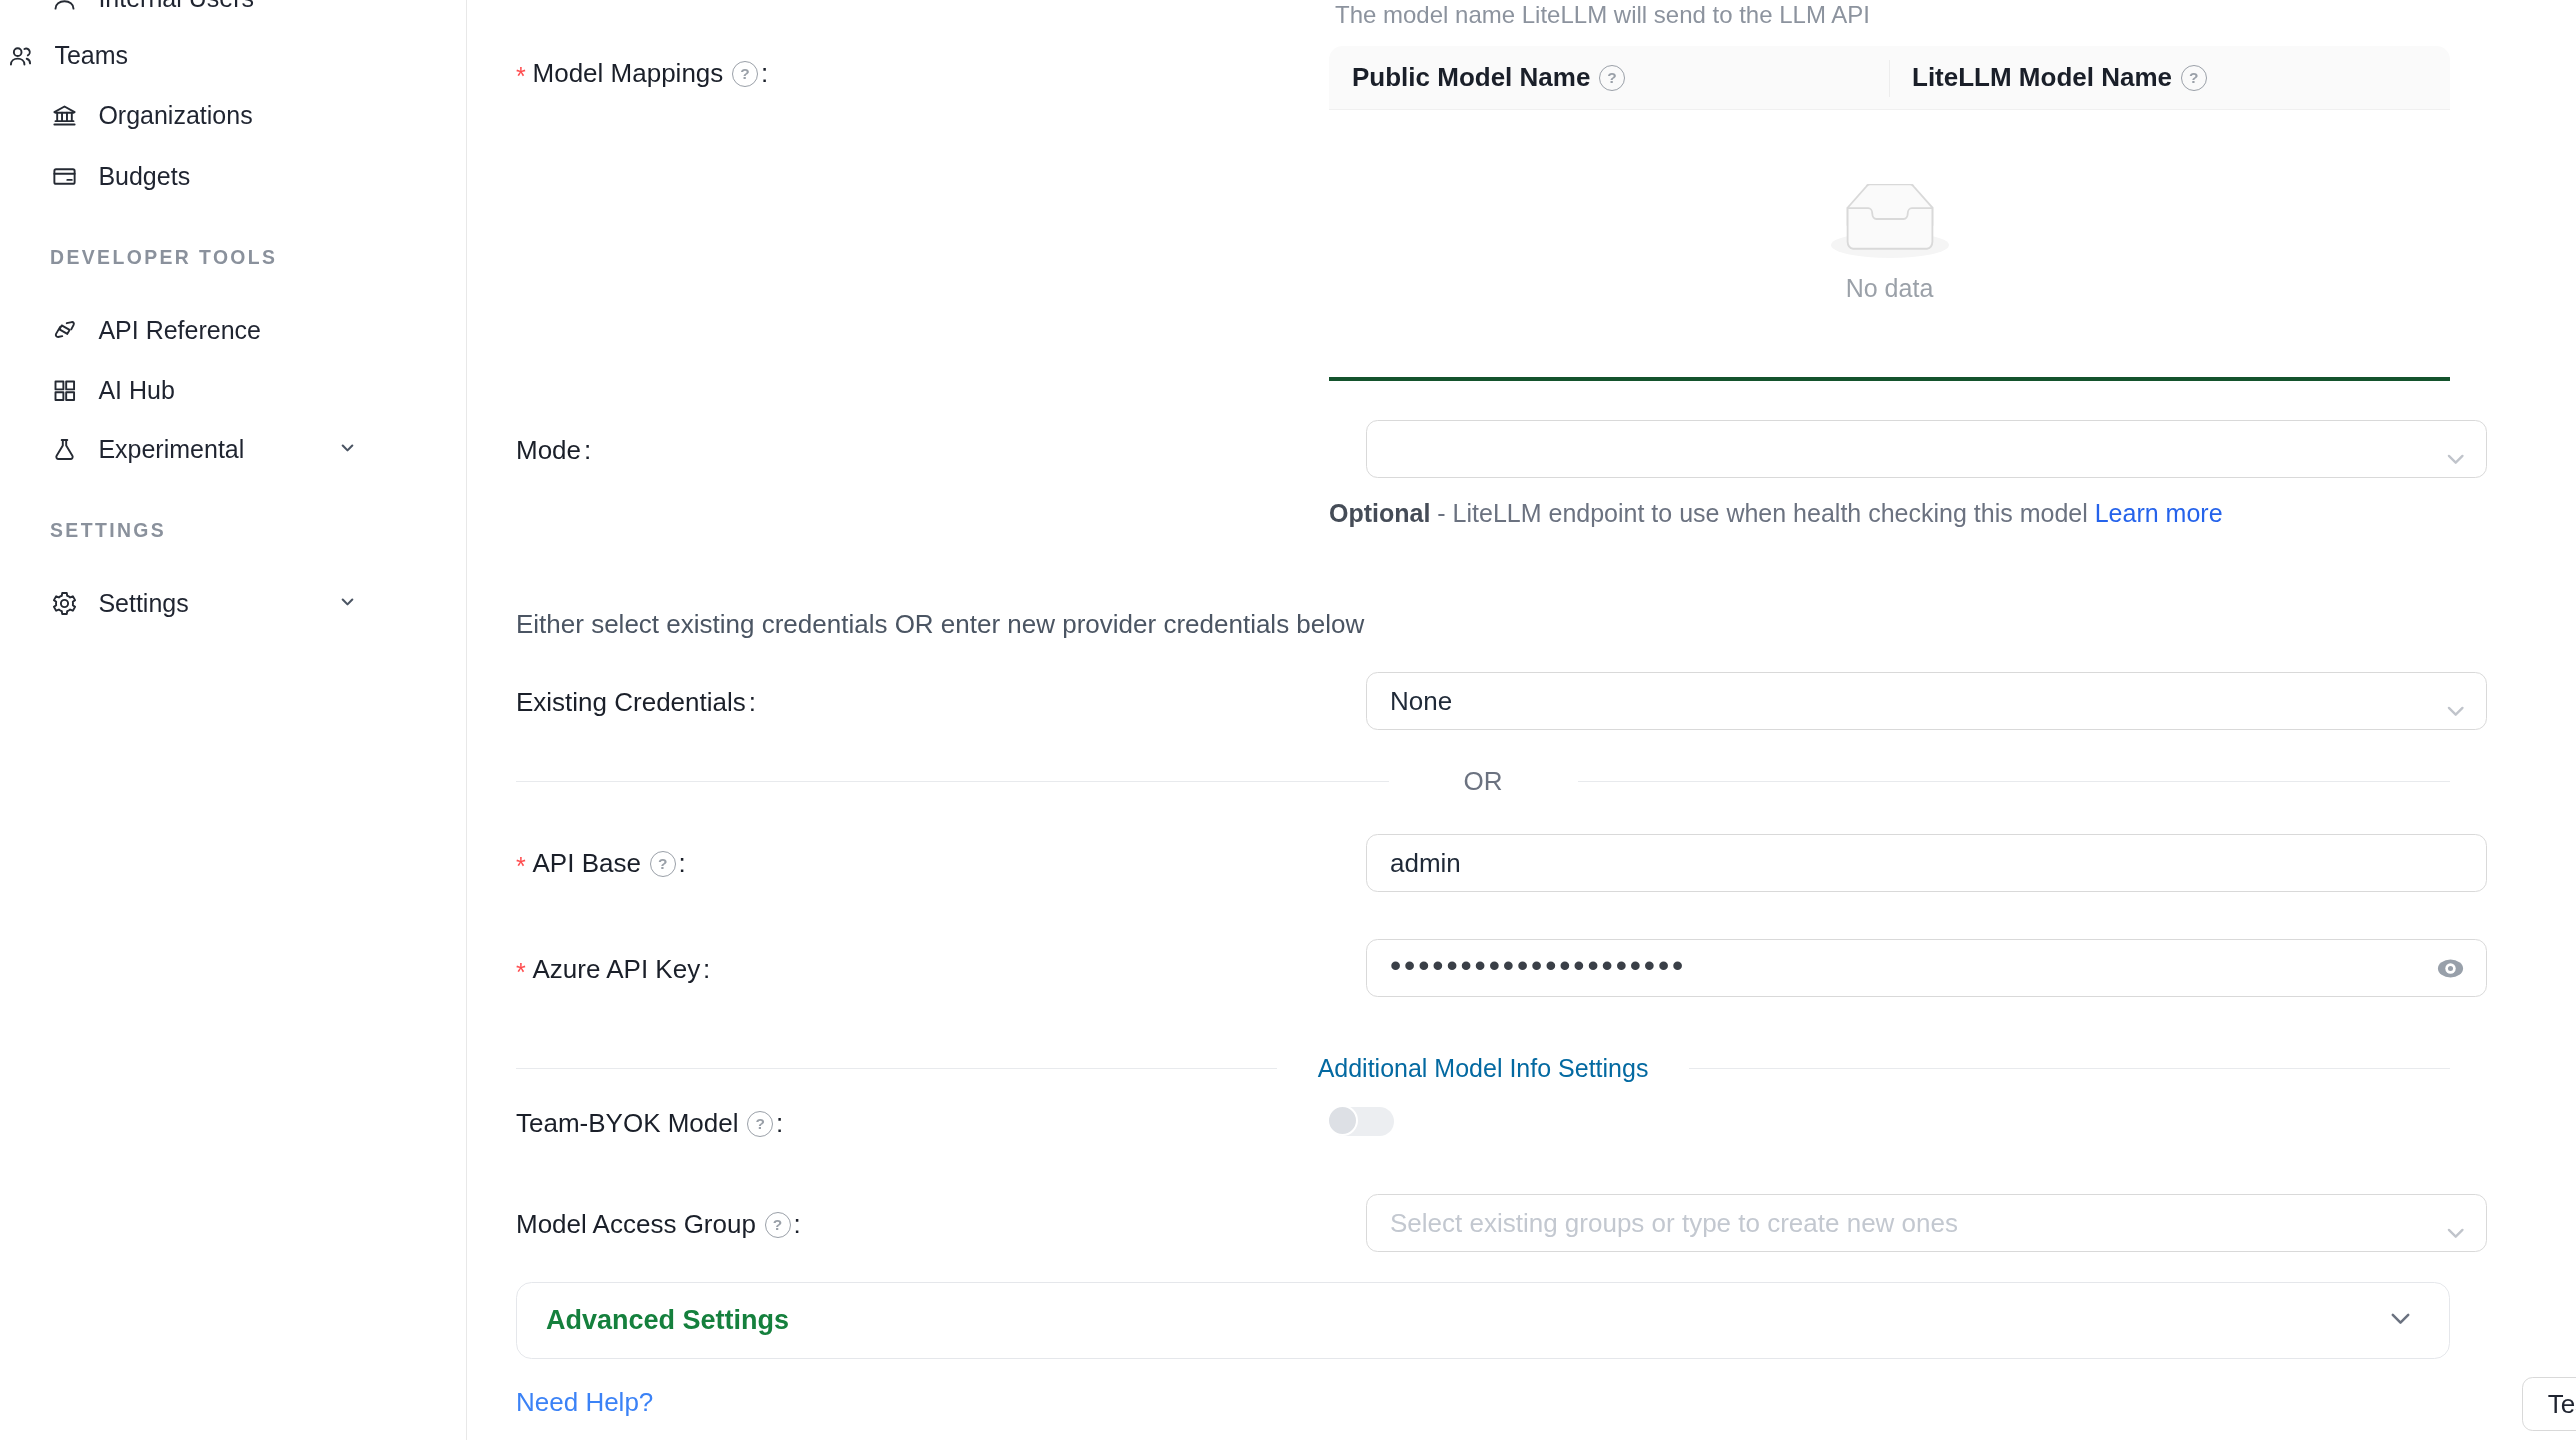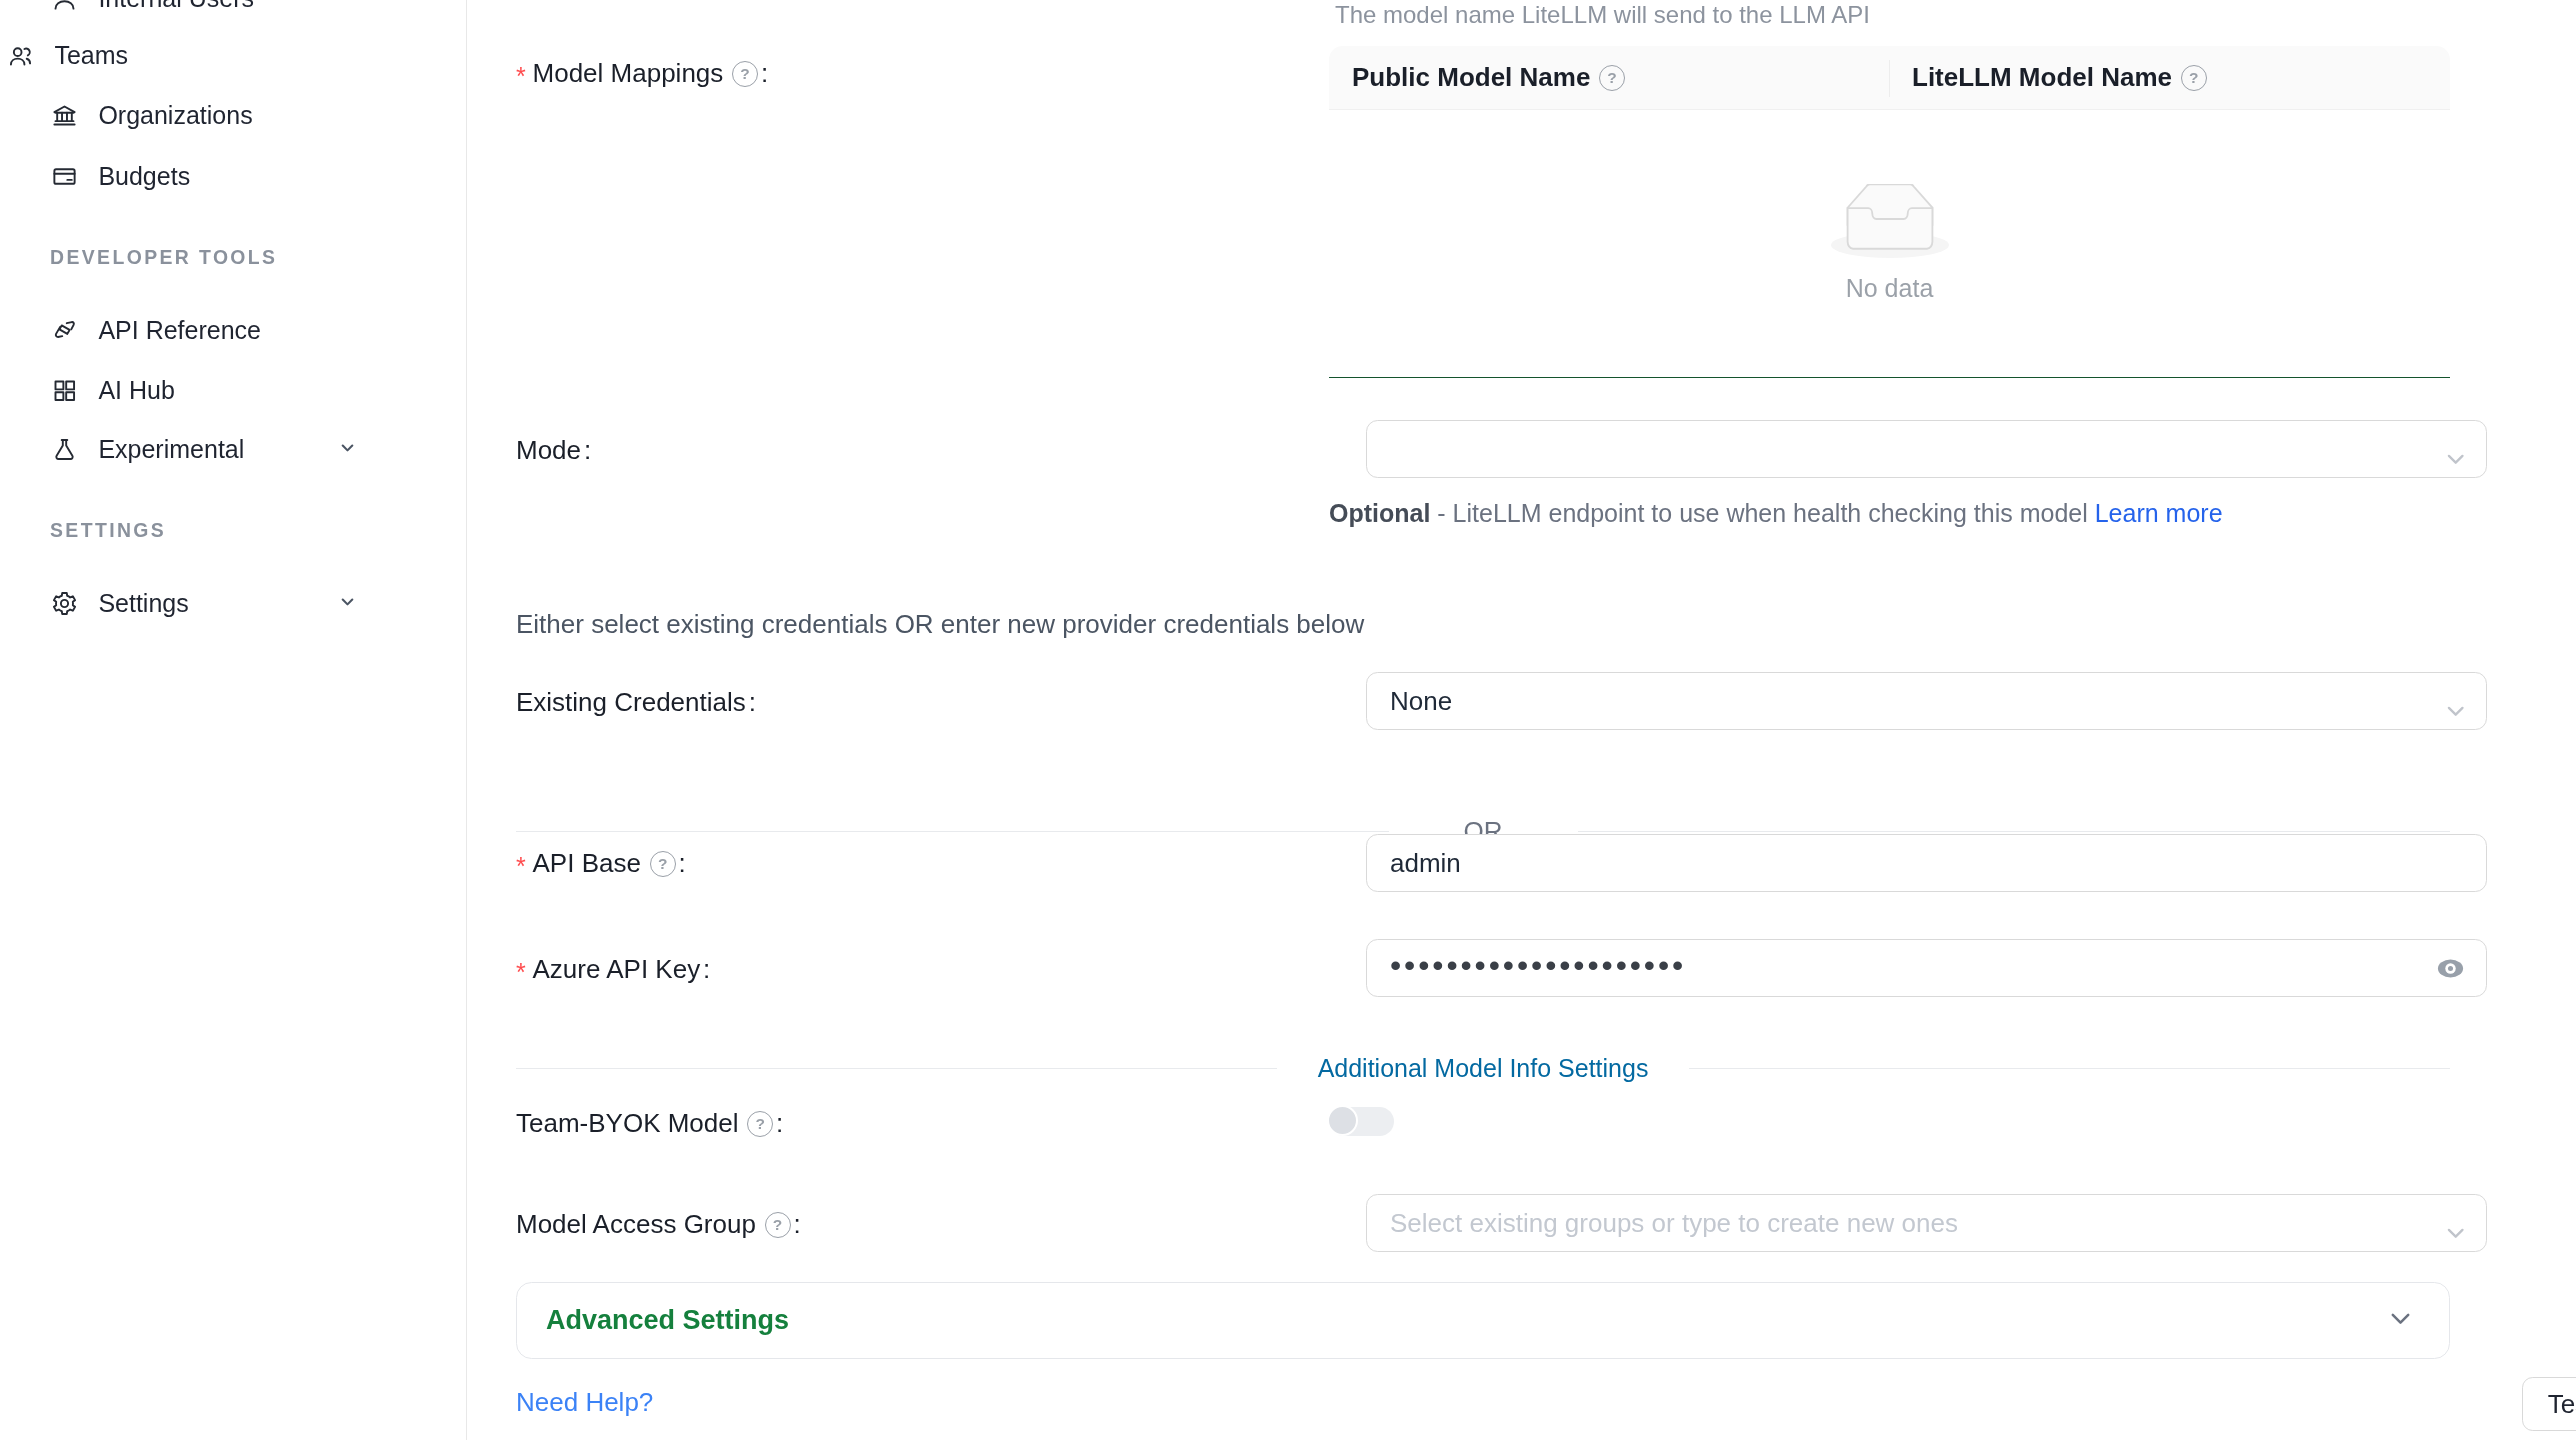--- a/index.html
+++ b/index.html
@@ -22,21 +22,21 @@
   .abs { position:absolute; }
 
   .hint-text { font-size:24px; color:#8c939e; line-height:29px; }
 
   .flabel { display:flex; align-items:center; font-size:26px; color:#1a1f29; height:37px; }
   .flabel .req { color:#ff4d4f; font-size:25px; margin-right:6.8px; position:relative; top:2.9px; }
   .flabel .colon { margin-left:2.9px; }
   .qicon { width:26px; height:26px; border:1.9px solid #9aa0a8; border-radius:50%; color:#9aa0a8; font-size:15.5px; font-weight:700; display:inline-flex; align-items:center; justify-content:center; margin-left:8.7px; flex:0 0 26px; }
 
   
-  .map-table { position:absolute; left:862px; top:46px; width:1121px; border-bottom:1px solid #14532d; }
+  .map-table { position:absolute; left:862px; top:46px; width:1121px; border-bottom:4px solid #14532d; }
   .map-head { position:relative; display:flex; height:64px; background:#fafafa; border-radius:13.6px 13.6px 0 0; border-bottom:1px solid #f0f0f0; align-items:center; }
   .map-col { display:flex; align-items:center; font-size:26px; font-weight:700; color:#1a1f29; padding-left:23px; }
   .map-col.c1 { width:560px; }
   .col-div { position:absolute; left:560px; top:13.6px; width:1px; height:37px; background:#ededed; }
   .map-body { height:267px; display:flex; flex-direction:column; align-items:center; justify-content:center; }
   .nodata-text { font-size:25px; color:#9ba1a9; margin-top:9.7px; }
 
   
   .ctl { position:absolute; left:862px; width:1121px; height:58px; border:1px solid #d9d9d9; border-radius:11.6px; background:#fff; display:flex; align-items:center; padding:0 54px 0 23px; font-size:26px; color:#1f2937;margin-left:37px; }
   .ctl .chevron { position:absolute; right:21px; top:21px; }
@@ -241,21 +241,21 @@
     </div>
     <div class="ctl" style="top:672px;">
       <span>None</span>
       <span class="chevron">
         <svg class="sel-chev" width="19.4" height="13.6" viewBox="0 0 20 14">
             <polyline points="3 4 10 11 17 4"></polyline>
           </svg>
       </span>
     </div>
 
-    <div class="hdivider" style="top:816px;gap:34px;">
+    <div class="hdivider" style="top:766px;gap:34px;">
       <span class="line"></span>
       <span class="dtext">OR</span>
       <span class="line"></span>
     </div>
 
     <div class="abs flabel" style="left:49px; top:845px;">
       <span class="req">*</span>
       <span>API Base</span>
       <span class="qicon">?</span>
       <span class="colon">:</span>

